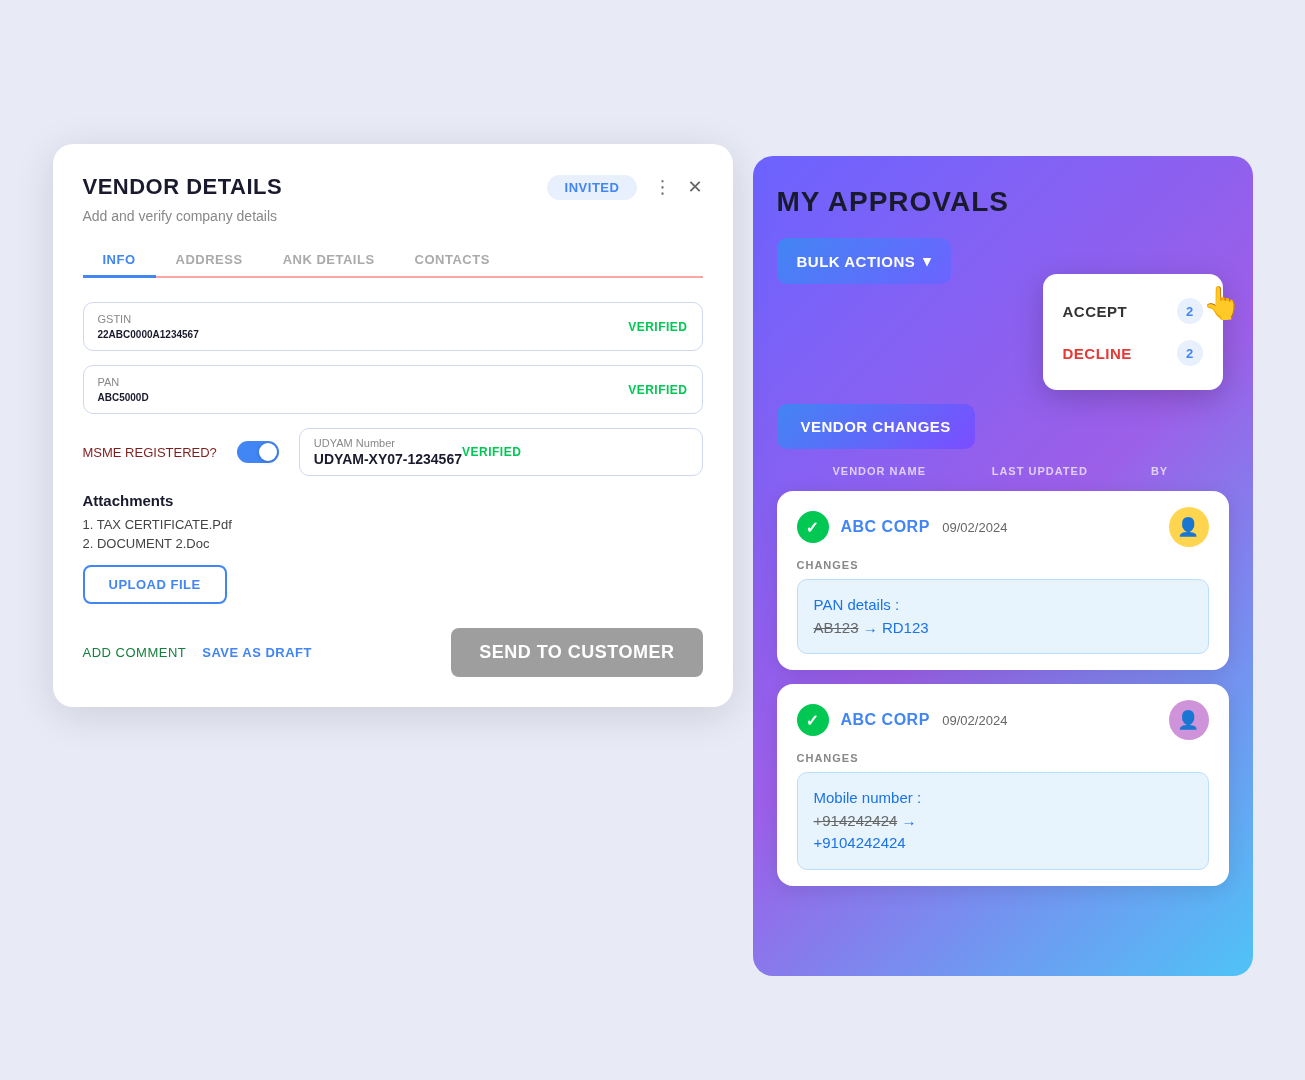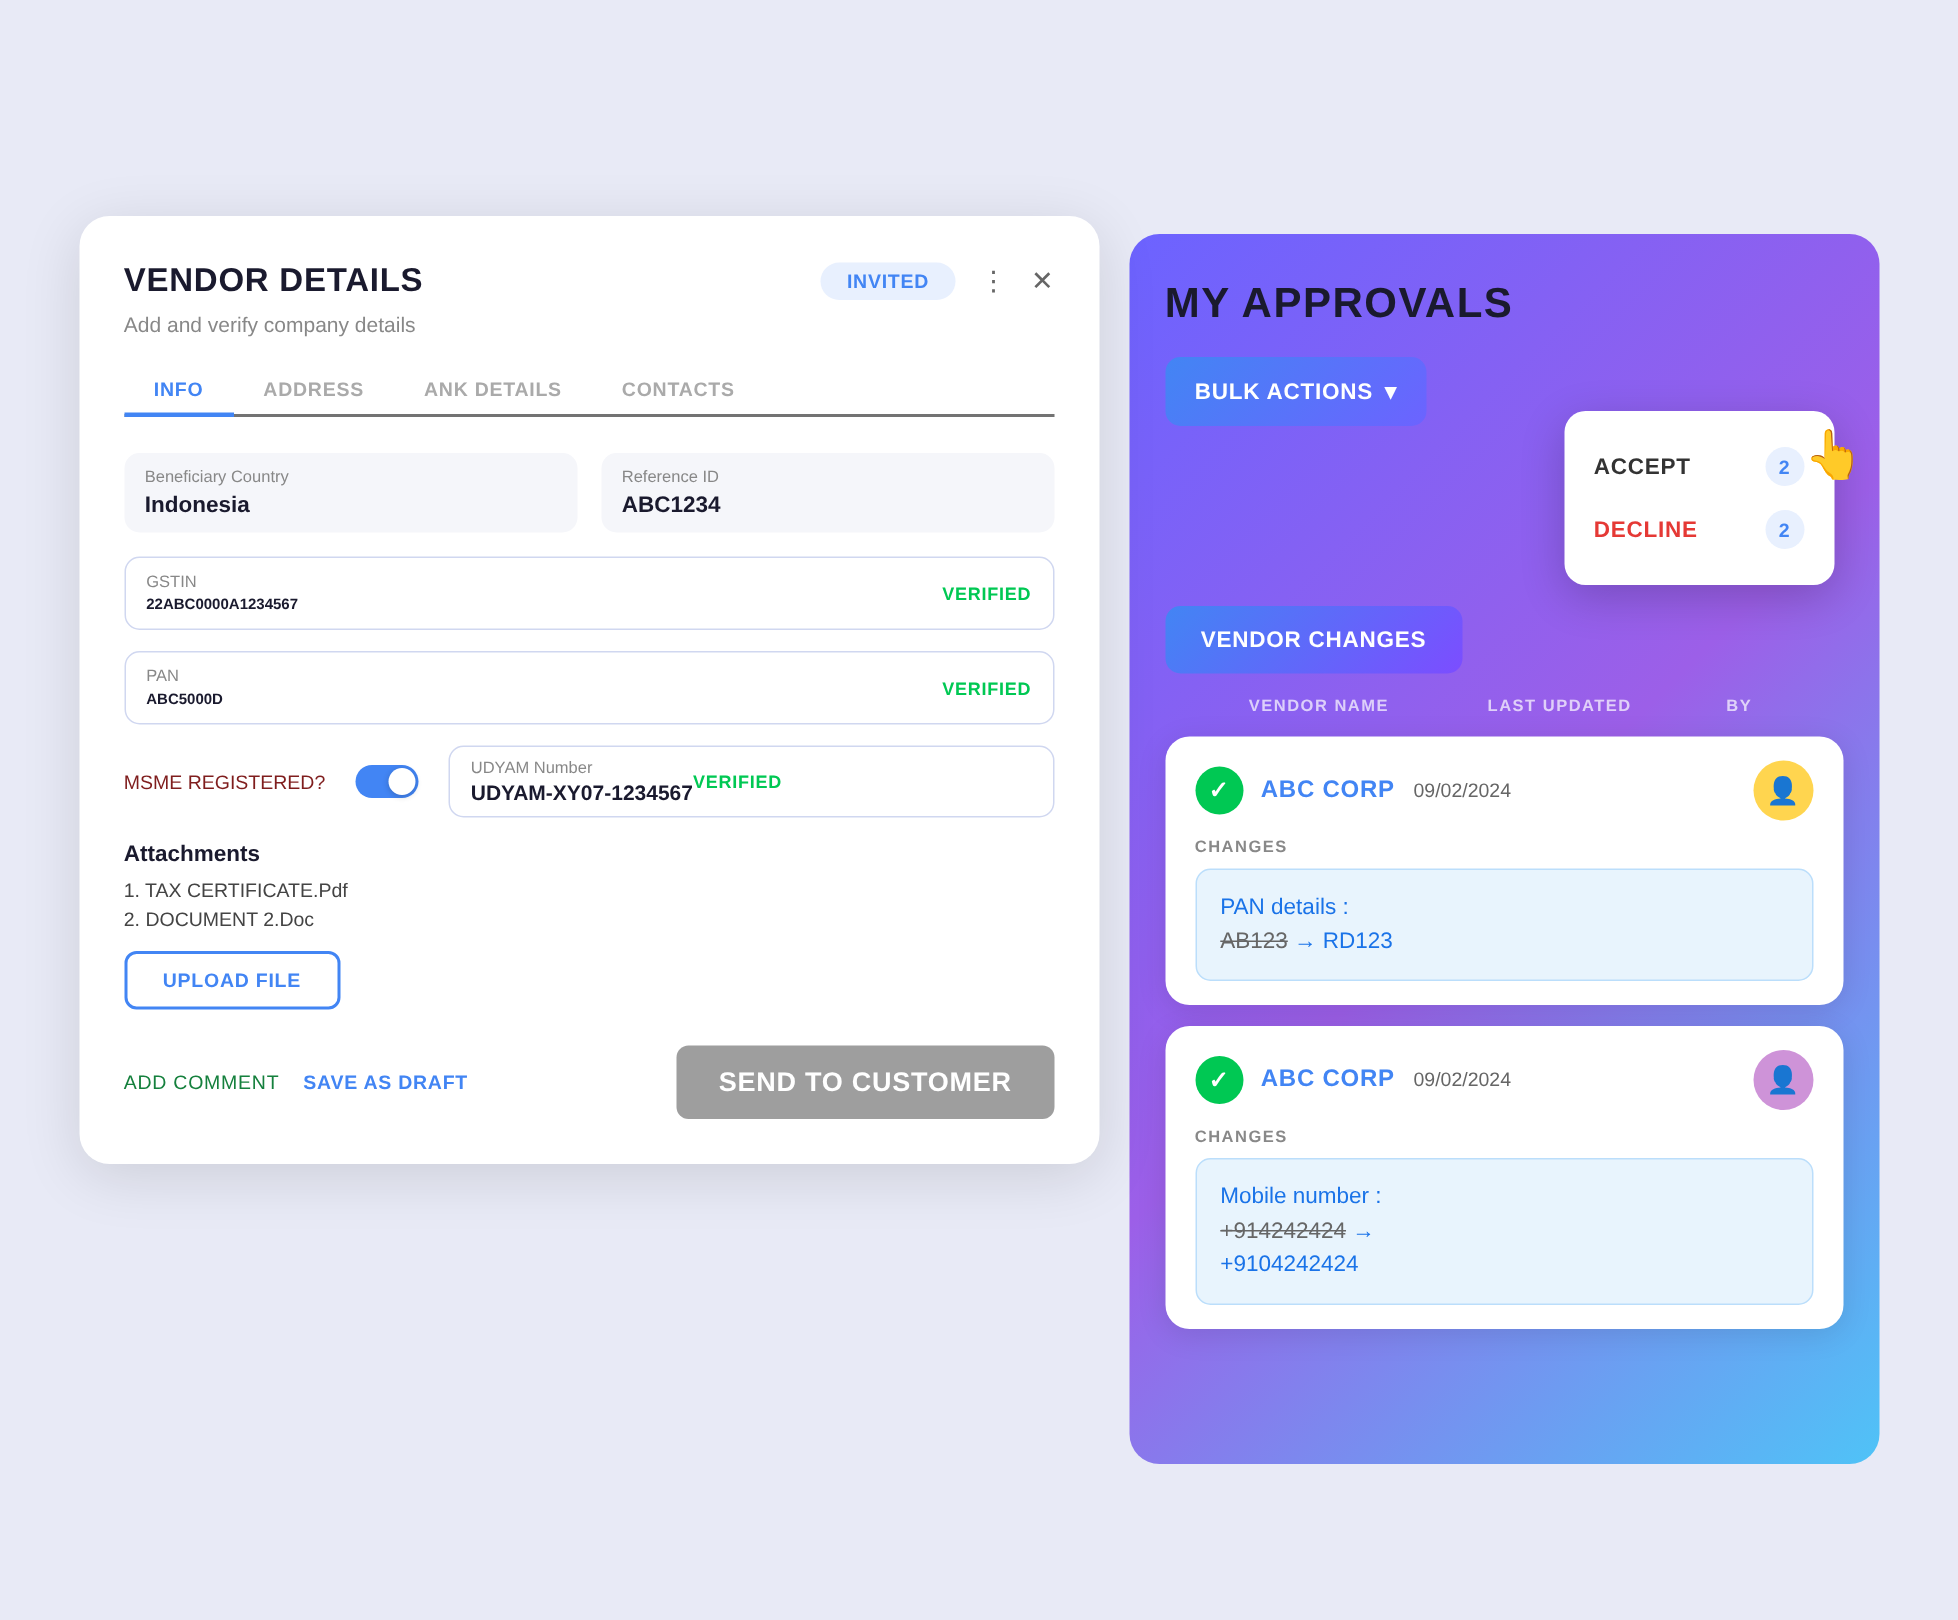--- a/index.html
+++ b/index.html
@@ -86,21 +86,21 @@
       color: #888;
       font-size: 14px;
       margin-bottom: 20px;
     }
 
     
     .tabs {
       display: flex;
       gap: 0;
       margin-bottom: 24px;
-      border-bottom: 2px solid #737373;
+      border-bottom: 2px solid #fca5a5;
     }
 
     .tab {
       padding: 8px 20px;
       font-size: 13px;
       font-weight: 600;
       color: #aaa;
       cursor: pointer;
       letter-spacing: 0.5px;
       border-bottom: 3px solid transparent;
@@ -549,30 +549,20 @@
     <p class="vendor-subtitle">Add and verify company details</p>
 
     <div class="tabs">
       <div class="tab active">INFO</div>
       <div class="tab">ADDRESS</div>
       <div class="tab">ANK DETAILS</div>
       <div class="tab">CONTACTS</div>
     </div>
 
 
-    <div class="form-row">
-      <div class="form-field">
-        <label>Beneficiary Country</label>
-        <div class="field-value">Indonesia</div>
-      </div>
-      <div class="form-field">
-        <label>Reference ID</label>
-        <div class="field-value">ABC1234</div>
-      </div>
-    </div>
 
     <div class="form-field-border">
       <div class="field-inner">
         <label>GSTIN</label>
         <div class="field-value">22ABC0000A1234567</div>
       </div>
       <span class="verified-badge">VERIFIED</span>
     </div>
 
     <div class="form-field-border">

